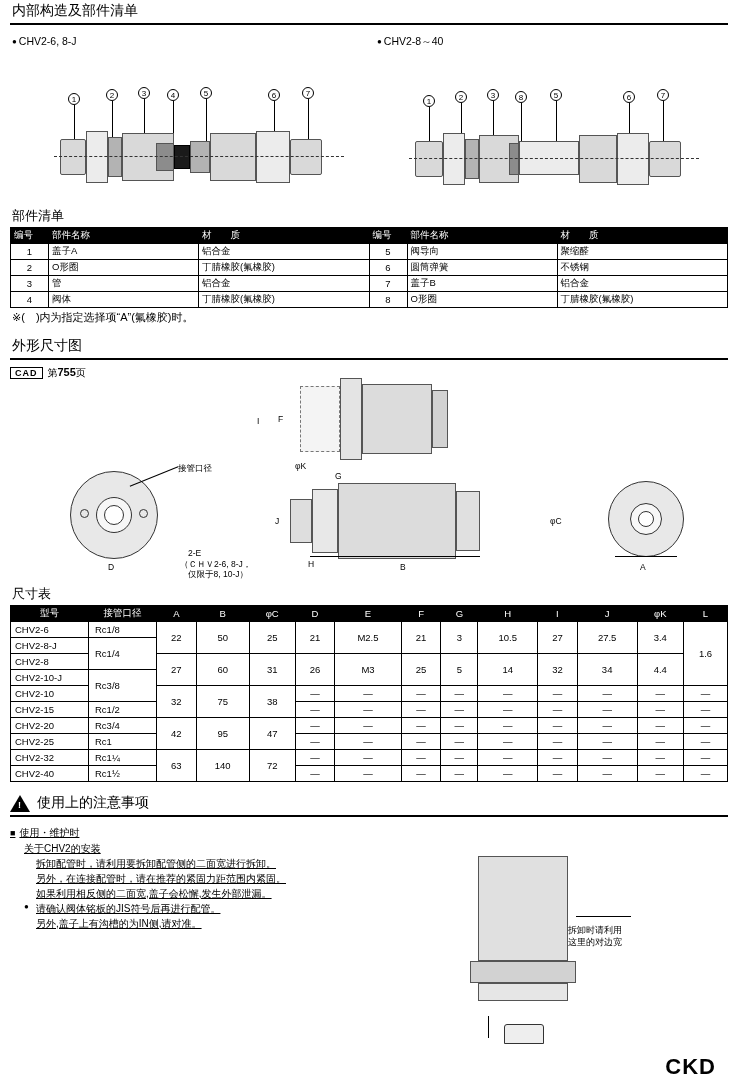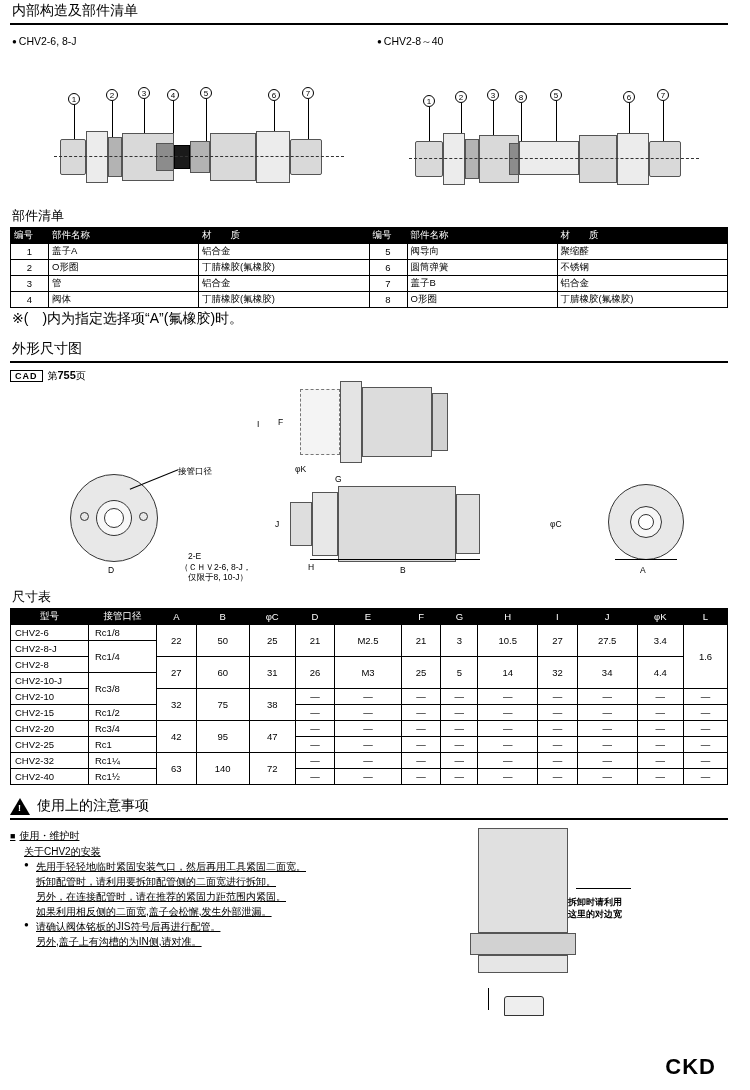--- a/index.html
+++ b/index.html
@@ -47,21 +47,21 @@
   .vb.darker { background: #8c8c8c; }
   .vb.black { background: #1a1a1a; border-color: #000; }
   .vb.light { background: #ececec; }
   .centerline { position: absolute; border-top: 1px dashed #333; height: 0; }
 
   
   table { border-collapse: collapse; width: 100%; font-size: 9.5px; }
   .parts-table th, .parts-table td { border: 1px solid #000; padding: 1px 3px; height: 15px; }
   .parts-table thead th { background: #000; color: #fff; font-weight: normal; text-align: left; }
   .parts-table td.c { text-align: center; }
-  .note-small { font-size: 14px; margin: 2px 0 0 2px; }
+  .note-small { font-size: 11px; margin: 2px 0 0 2px; }
 
   .dim-table { margin-top: 2px; }
   .dim-table th, .dim-table td { border: 1px solid #000; padding: 1px 2px; height: 16px; text-align: center; }
   .dim-table thead th { background: #000000; color: #fff; font-weight: normal; }
   .dim-table td.model { text-align: left; padding-left: 4px; }
   .dim-table td.port { text-align: left; padding-left: 6px; }
 
   
   .outline-area { position: relative; height: 215px; margin-top: 2px; }
   .cad-badge {
@@ -81,21 +81,21 @@
   .warn-tri { width: 0; height: 0; border-left: 10px solid transparent; border-right: 10px solid transparent; border-bottom: 17px solid #000; position: relative; }
   .warn-tri::after { content: "!"; position: absolute; left: -2px; top: 5px; color: #fff; font-size: 9px; font-weight: bold; }
   .caution-title { font-size: 14px; }
   .c-block { margin-top: 8px; font-size: 10px; line-height: 1.5; text-decoration: underline; }
   .sq::before { content: "\25A0"; margin-right: 4px; font-size: 9px; }
   .c-sub { margin-left: 14px; }
   .c-item { margin-left: 14px; position: relative; padding-left: 12px; }
   .c-item::before { content: "\25CF"; position: absolute; left: 0; top: 0; font-size: 8px; }
   .c-line { margin-left: 14px; }
 
-  .bottom-fig { position: absolute; right: 60px; bottom: 72px; width: 260px; height: 190px; font-weight: bold; }
+  .bottom-fig { position: absolute; right: 60px; bottom: 44px; width: 260px; height: 190px; }
   .brand { position: absolute; right: 22px; bottom: 10px; font-size: 22px; font-weight: bold; letter-spacing: 1px; }
 
   .ann { position: absolute; font-size: 9px; line-height: 1.35; }
   .arrowline { position: absolute; background: #000; height: 1px; }
 </style>
 </head>
 <body>
 
 <div class="page">
 
@@ -441,23 +441,20 @@
 
   <div class="caution-head">
     <div class="warn-tri"></div>
     <div class="caution-title">使用上的注意事项</div>
   </div>
 
   <div class="c-block">
     <div class="sq">使用・维护时</div>
     <div class="c-sub">关于CHV2的安装</div>
 
-    <div class="c-item">
-      <span>先用手轻轻地临时紧固安装气口，然后再用工具紧固二面宽。</span>
-    </div>
     <div class="c-line" style="margin-left:26px;">拆卸配管时，请利用要拆卸配管侧的二面宽进行拆卸。</div>
     <div class="c-line" style="margin-left:26px;">另外，在连接配管时，请在推荐的紧固力距范围内紧固。</div>
     <div class="c-line" style="margin-left:26px;">如果利用相反侧的二面宽,盖子会松懈,发生外部泄漏。</div>
 
     <div class="c-item">
       <span>请确认阀体铭板的JIS符号后再进行配管。</span>
     </div>
     <div class="c-line" style="margin-left:26px;">另外,盖子上有沟槽的为IN侧,请对准。</div>
   </div>
 

